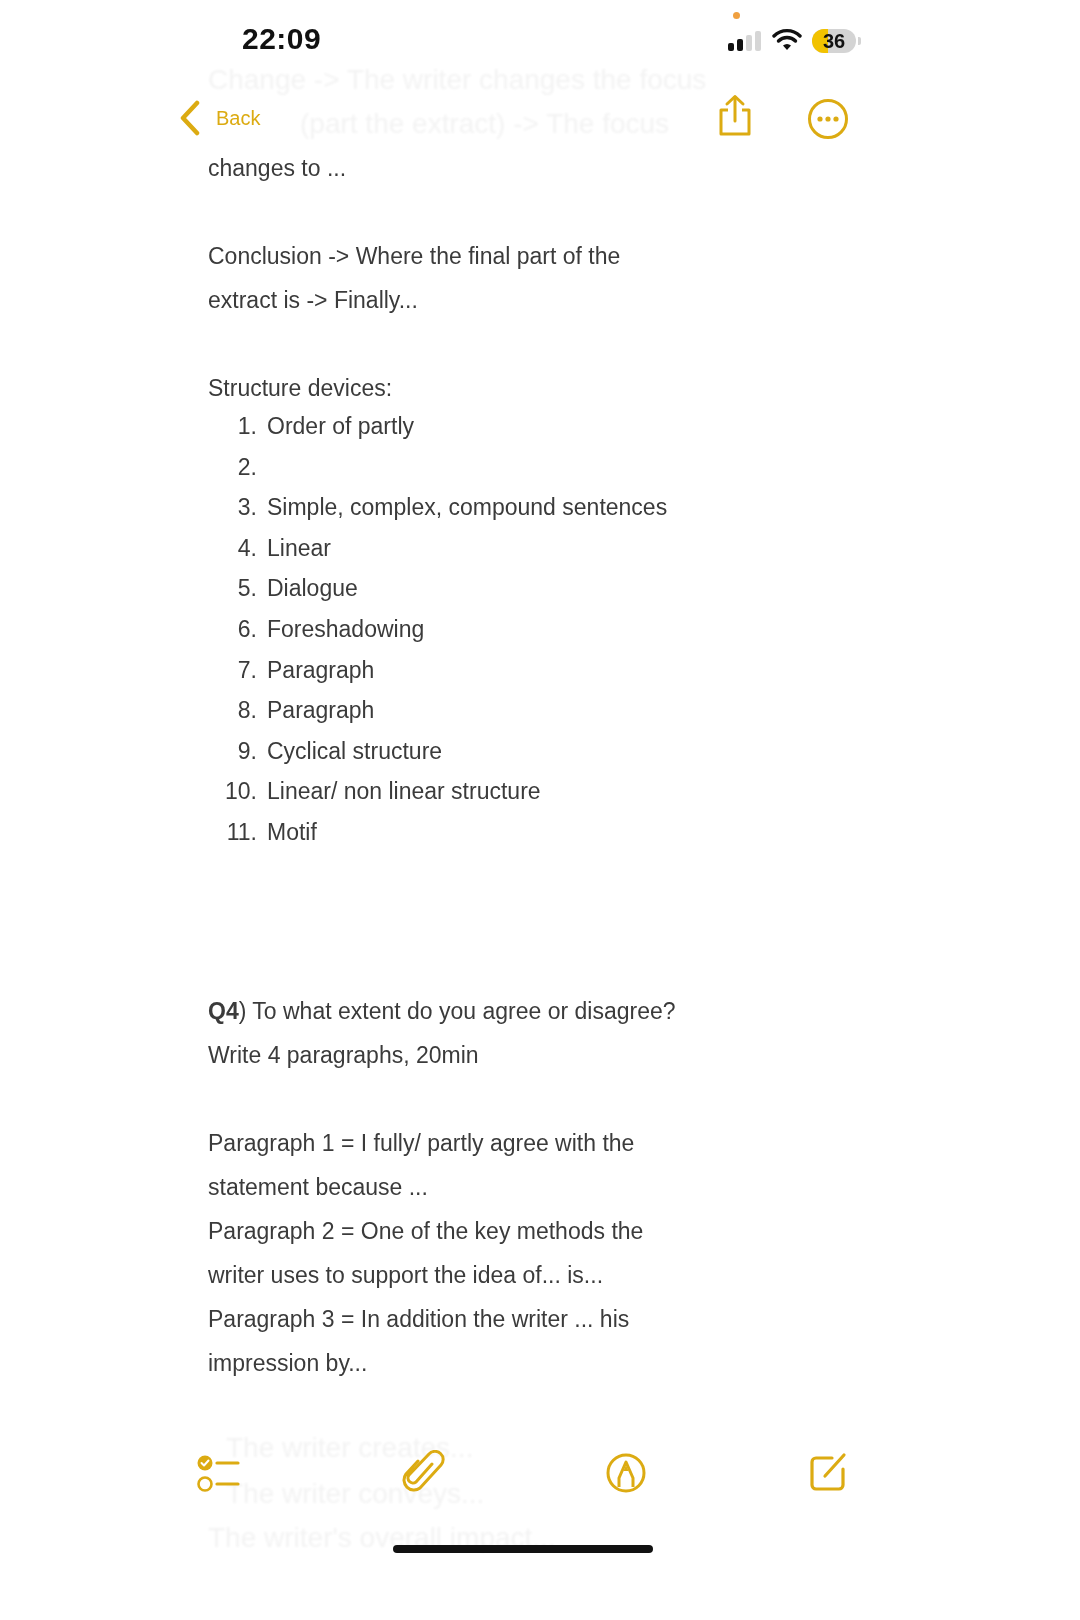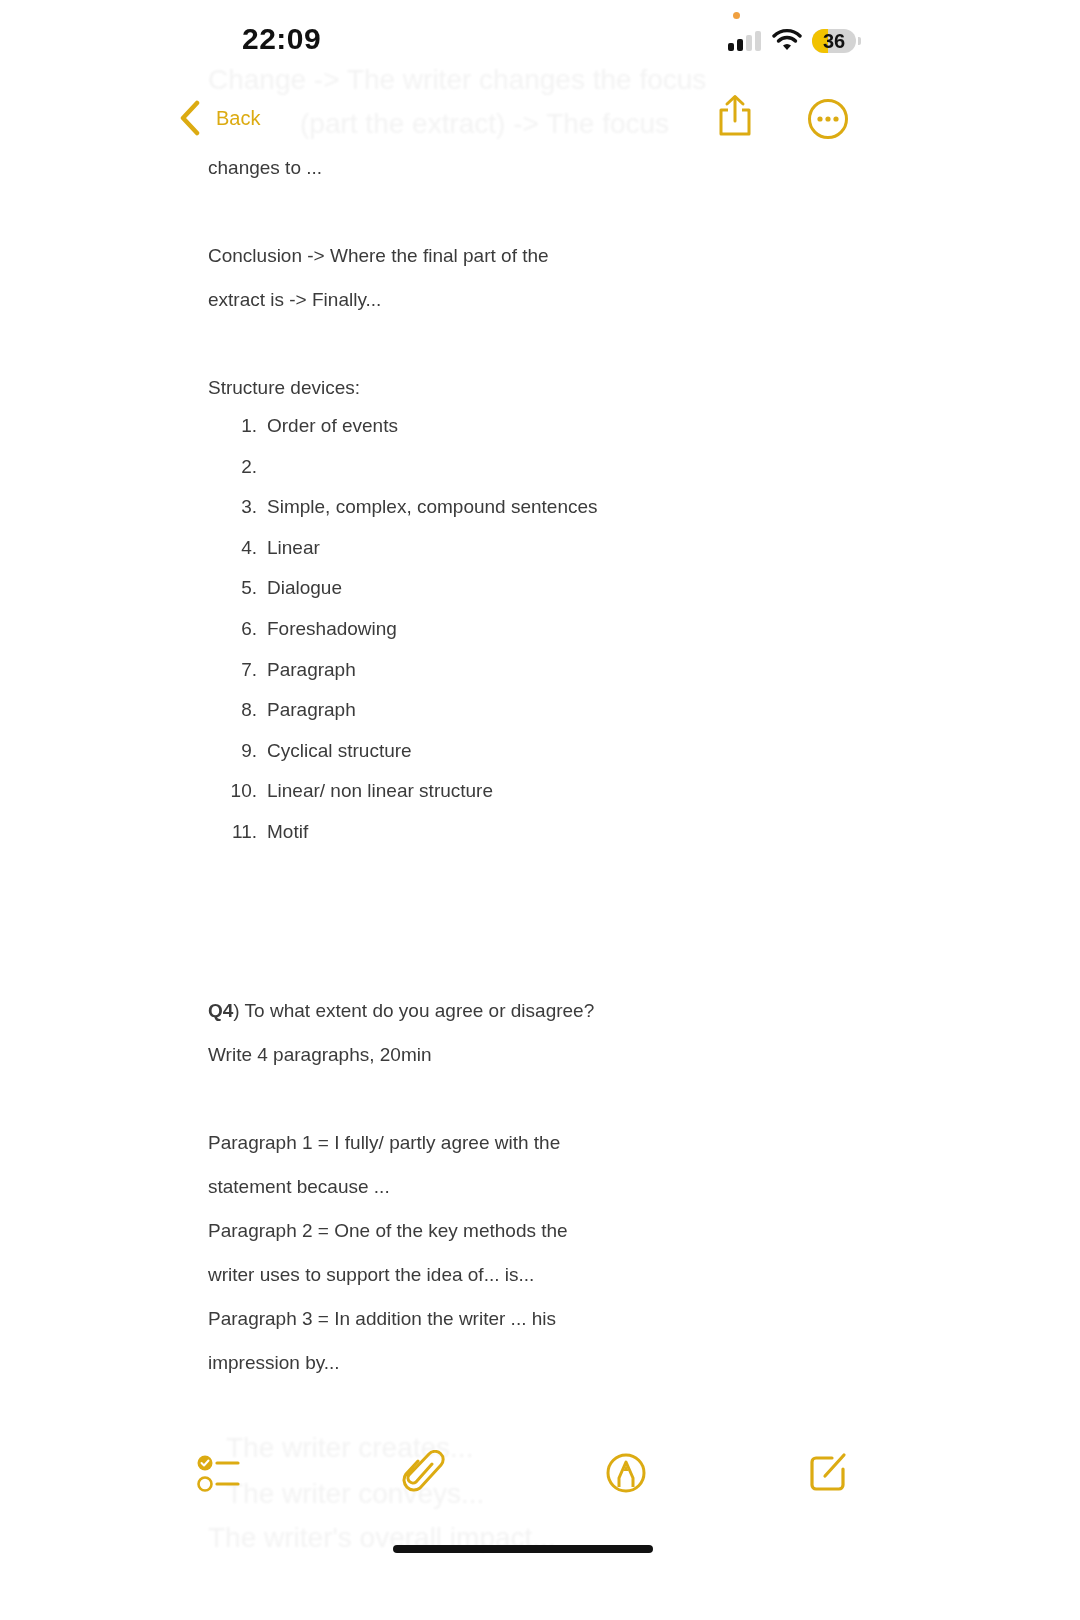--- a/index.html
+++ b/index.html
@@ -114,21 +114,21 @@
       position: absolute;
       cursor: pointer;
     }
 
     
     .note {
       position: absolute;
       left: 208px;
       top: 146px;
       width: 640px;
-      font-size: 19px;
+      font-size: 23px;
       line-height: 44px;
       color: #3b3b3b;
     }
     .note p { margin: 0; }
     .gap { height: 44px; }
     .list {
       margin: 0;
       padding: 0;
       list-style: none;
     }
@@ -215,21 +215,21 @@
 <div class="note">
   <p>changes to ...</p>
   <div class="gap"></div>
   <p>Conclusion -&gt; Where the final part of the</p>
   <p>extract is -&gt; Finally...</p>
   <div class="gap"></div>
   <p>Structure devices:</p>
   <ol class="list" style="margin-top:-4px;">
     <li>
         <span class="num"><span class="num-inner">1.</span></span>
-        <span>Order of events</span>
+        <span>Order of partly</span>
       </li>
     <li>
         <span class="num"><span class="num-inner">2.</span></span>
       </li>
     <li>
         <span class="num"><span class="num-inner">3.</span></span>
         <span>Simple, complex, compound sentences</span>
       </li>
     <li>
         <span class="num"><span class="num-inner">4.</span></span>

